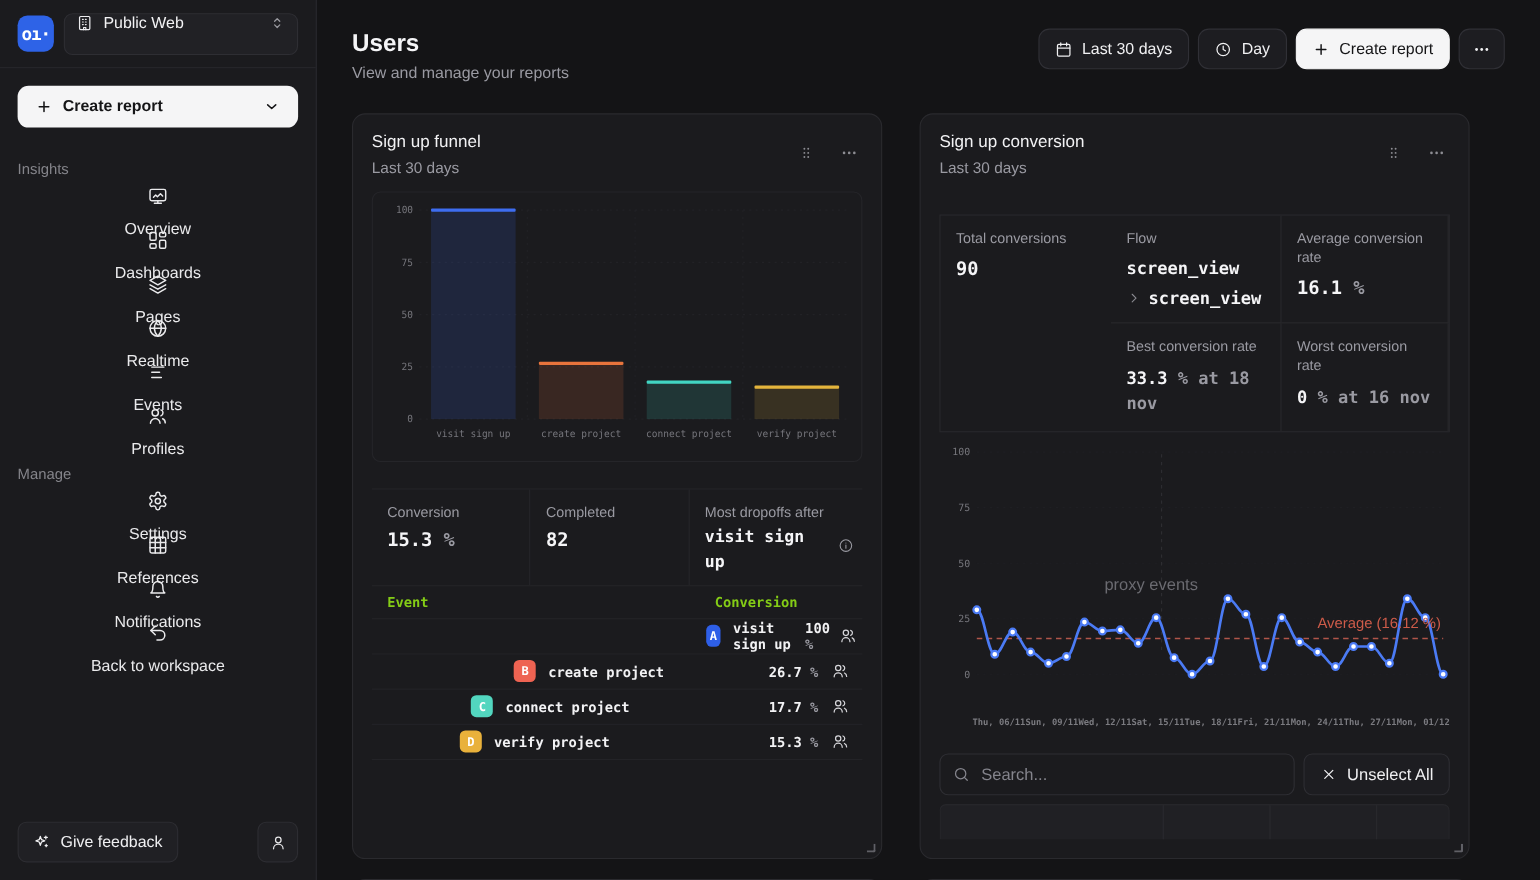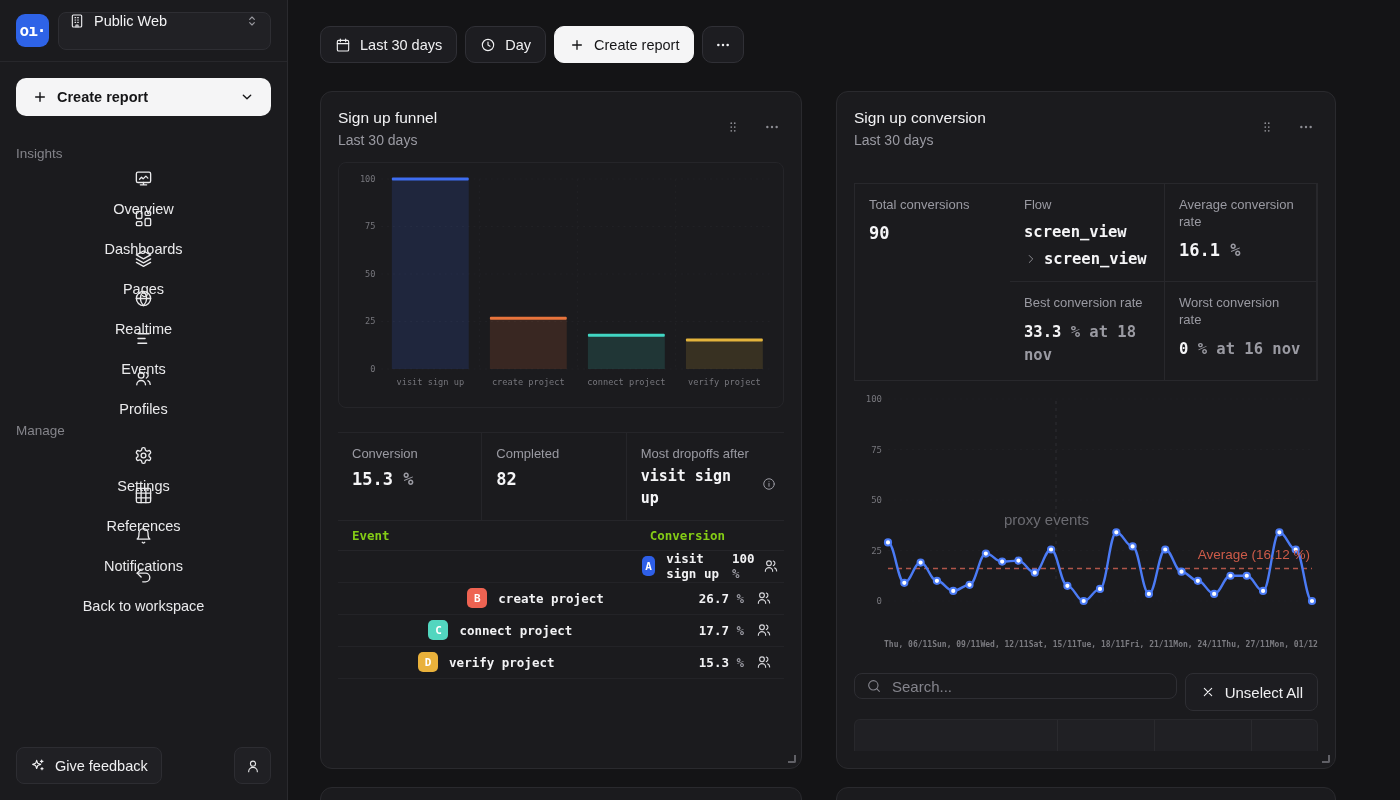--- a/index.html
+++ b/index.html
@@ -82,21 +82,21 @@
   .wrap-val { margin-top:9px; font-family:"DejaVu Sans Mono",monospace; font-weight:bold; font-size:15.5px; line-height:1.5; color:#f5f5f7; }
   .wrap-val .unit { font-weight:bold; }
 
   .line-chart { margin-top:8px; position:relative; }
   .line-chart svg { width:464px; height:248px; display:block; }
   .watermark { position:absolute; left:150px; top:122px; color:#6b6b71; font-size:15px; pointer-events:none; }
   .avg-label { position:absolute; right:8px; top:158px; color:#cd5b49; font-size:13.5px; }
   .x-labels { display:flex; justify-content:space-between; padding-left:30px; margin-top:3px; font-family:"DejaVu Sans Mono",monospace; font-size:8px; color:#7b7b80; white-space:nowrap; overflow:hidden;font-weight:bold; }
 
   .search-row { margin-top:24px; display:flex; gap:8px; }
-  .search-wrap { flex:1; height:26px; border:1px solid #2e2e33; border-radius:8px; display:flex; align-items:center; gap:10px; padding:0 11px; color:#84848c; }
+  .search-wrap { flex:1; height:38px; border:1px solid #2e2e33; border-radius:8px; display:flex; align-items:center; gap:10px; padding:0 11px; color:#84848c; }
   .search-wrap input { flex:1; background:transparent; border:none; outline:none; color:#e8e8ea; font-size:15px; font-family:"Liberation Sans",sans-serif; }
   .search-wrap input::placeholder { color:#84848c; }
   .unselect-btn { height:38px; background:#1d1d21; border:1px solid #2e2e33; border-radius:8px; color:#f0f0f2; display:flex; align-items:center; gap:9px; padding:0 14px; font-size:15px; cursor:pointer; }
   .mini-strip { margin-top:8px; flex:1; background:#202024; border:1px solid #28282c; border-bottom:none; border-radius:6px 6px 0 0; display:flex; }
   .mini-strip div { border-right:1px solid #2a2a2e; }
 
   .cards-bottom { margin-top:18px; display:grid; grid-template-columns:482px 500px; gap:34px; }
   .card-stub { height:30px; background:#1b1b1e; border:1px solid #2a2a2e; border-radius:12px 12px 0 0; }
 </style>
 </head>
@@ -223,20 +223,24 @@
       <svg class="icn sm" viewBox="0 0 24 24">
           <circle cx="12" cy="8.5" r="3.8"></circle>
           <path d="M5.5 20.5c0-3.6 2.9-6.5 6.5-6.5s6.5 2.9 6.5 6.5"></path>
         </svg>
     </button>
   </div>
 </aside>
 
 <main class="main">
   <div class="main-header">
+    <div>
+      <div class="page-title">Users</div>
+      <div class="page-sub">View and manage your reports</div>
+    </div>
     <div class="actions">
       <button class="btn dark">
         <svg class="icn sm" viewBox="0 0 24 24">
             <rect x="3.5" y="5" width="17" height="16" rx="2"></rect>
             <path d="M8 3v4M16 3v4M3.5 10h17"></path>
           </svg>
         <span>Last 30 days</span>
       </button>
       <button class="btn dark">
         <svg class="icn sm" viewBox="0 0 24 24">

